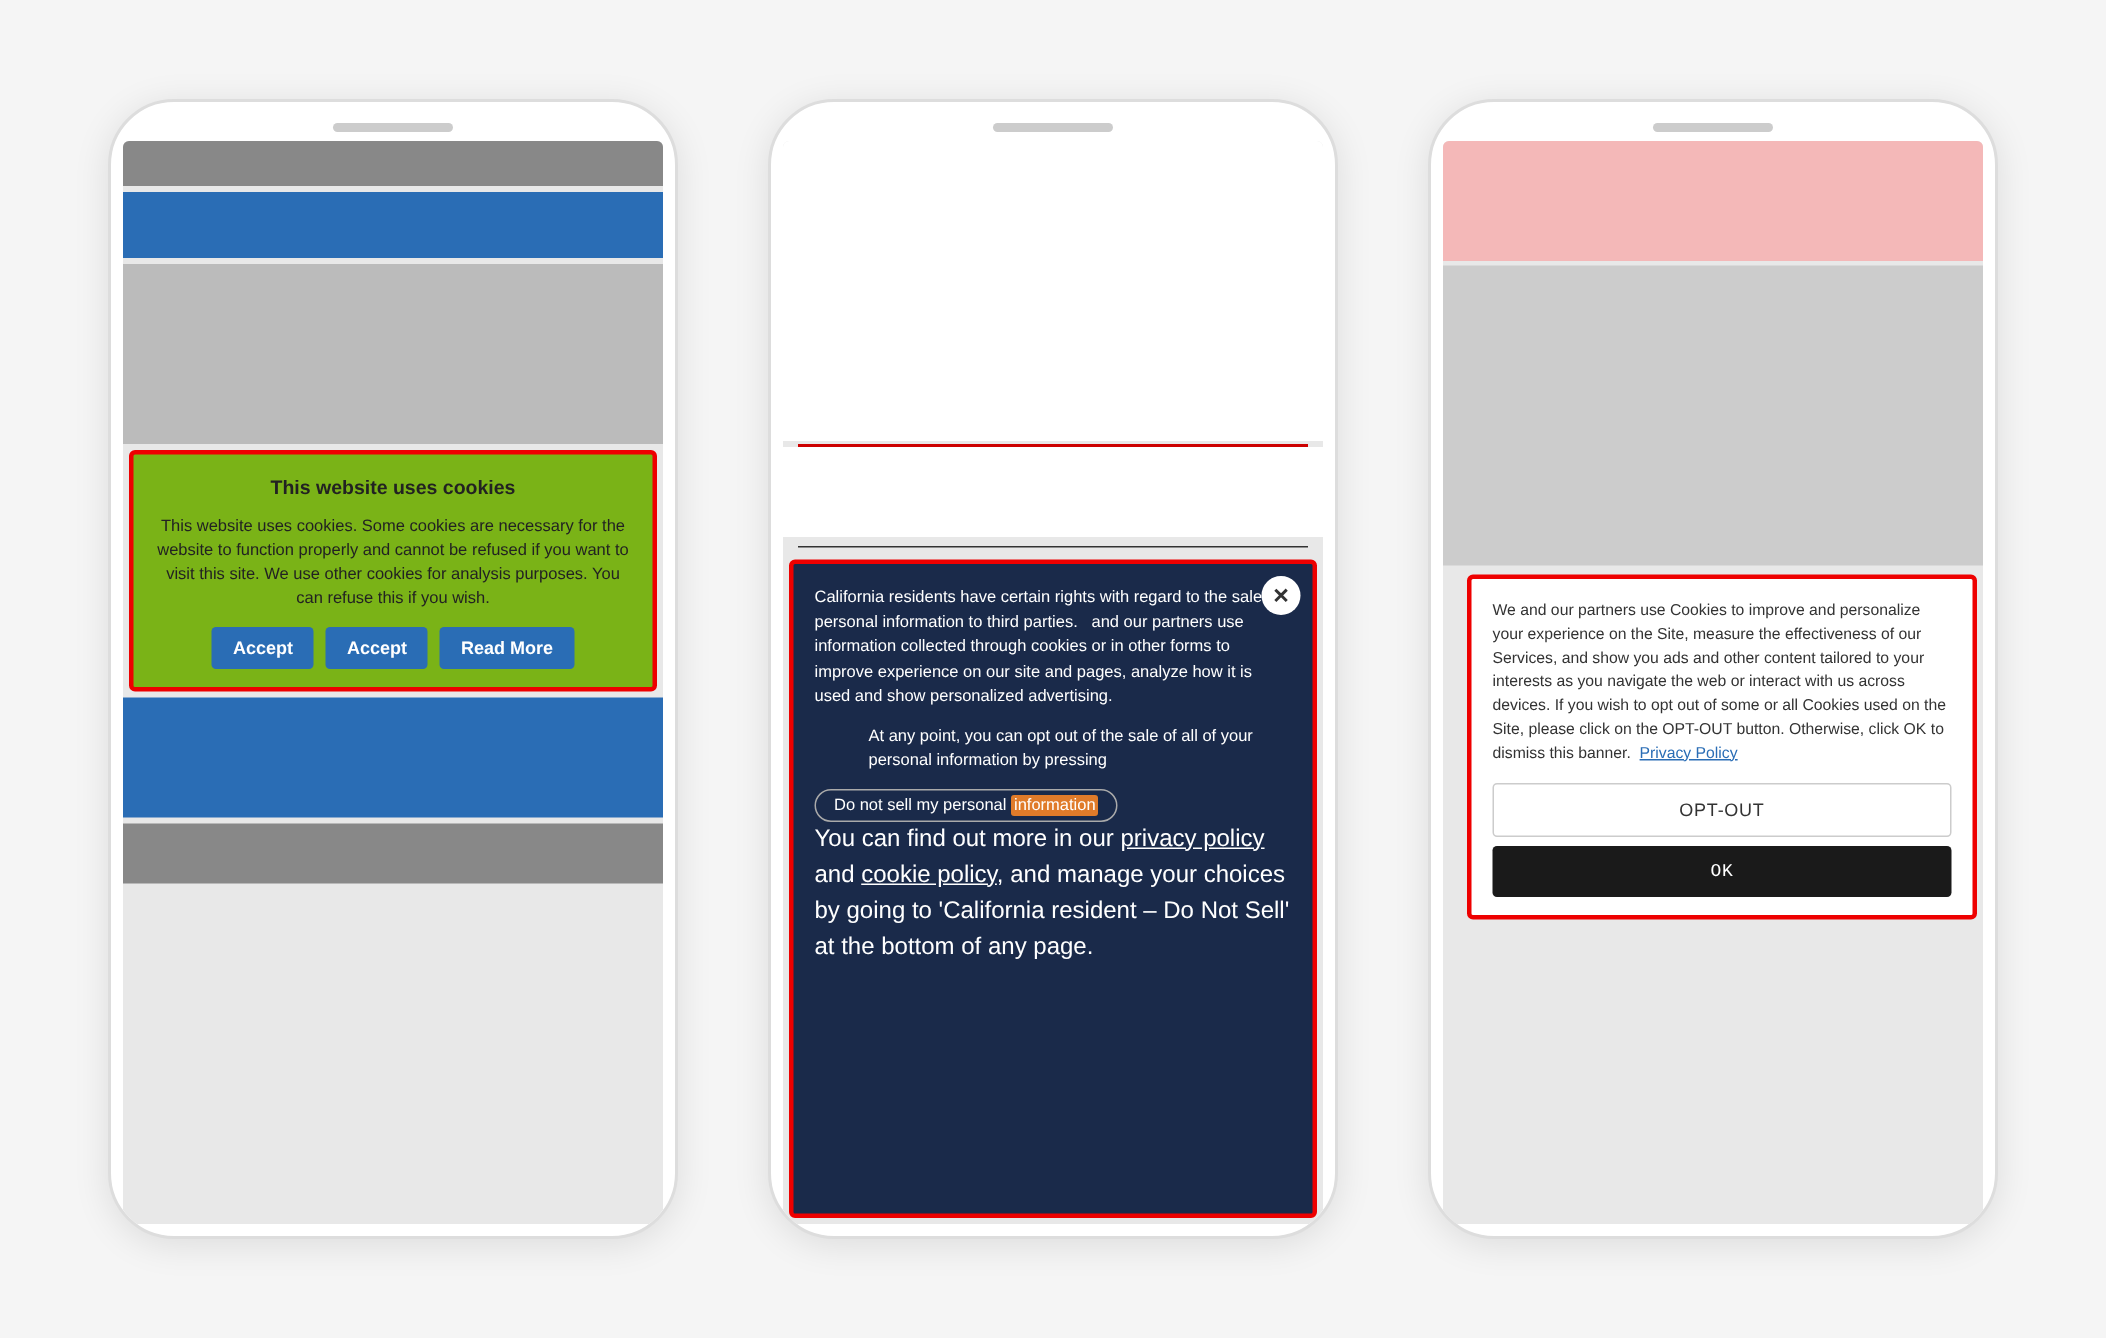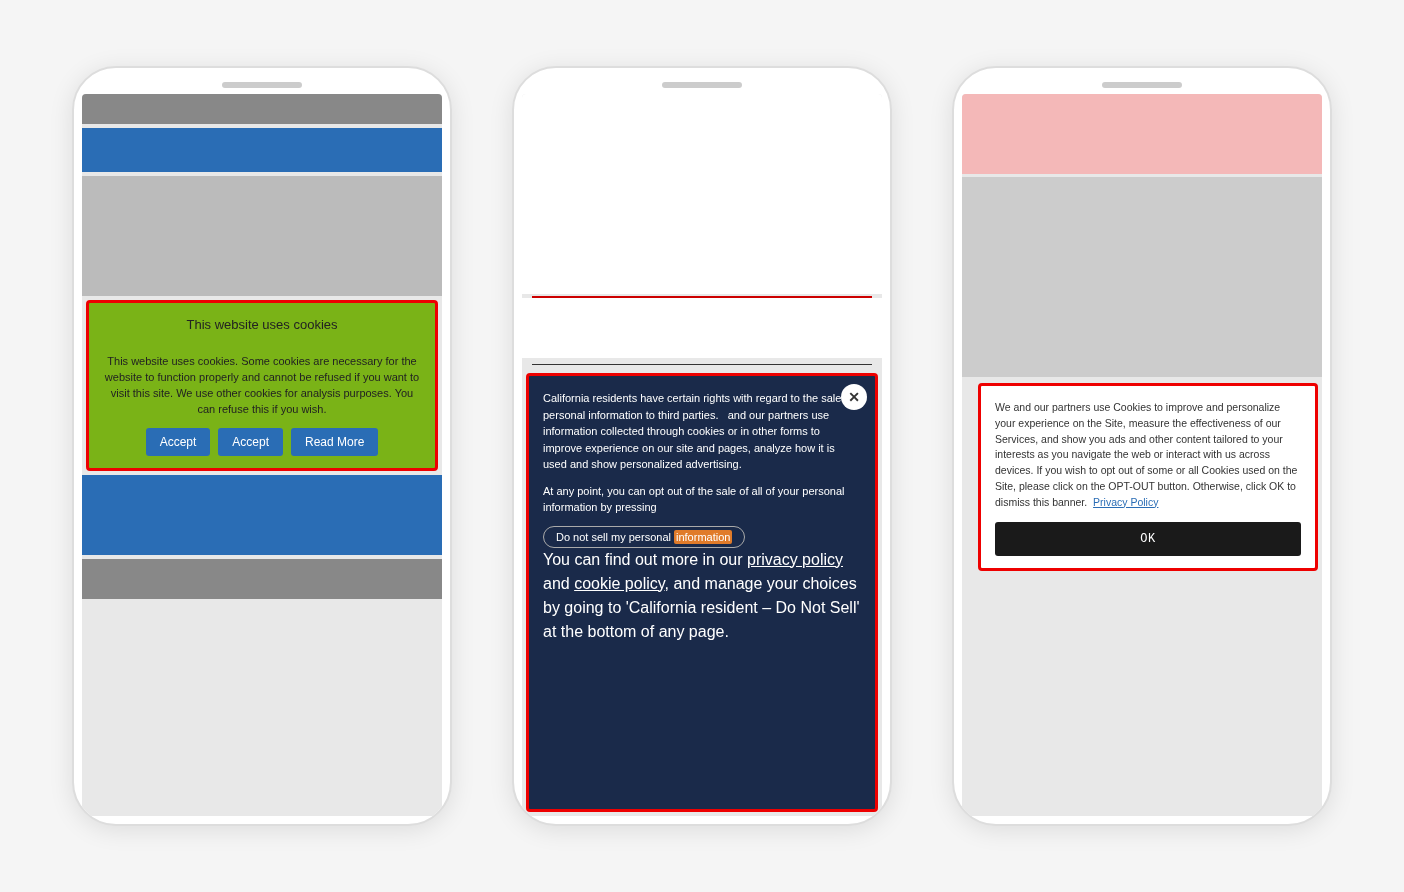--- a/index.html
+++ b/index.html
@@ -84,24 +84,24 @@
     .cookie-banner-1 {
       background: #7ab317;
       border: 3px solid #e00;
       border-radius: 4px;
       margin: 0 4px;
       padding: 14px 12px 12px;
       text-align: center;
     }
 
     .cookie-banner-1 .title {
-      font-weight: normal;
+      font-weight: bold;
       font-size: 13px;
       color: #222;
-      margin-bottom: 22px;
+      margin-bottom: 12px;
     }
 
     .cookie-banner-1 .body-text {
       font-size: 11px;
       color: #222;
       line-height: 1.45;
       margin-bottom: 10px;
     }
 
     .cookie-banner-1 .buttons {
@@ -111,21 +111,21 @@
     }
 
     .btn-blue {
       background: #2a6db5;
       color: #fff;
       border: none;
       border-radius: 3px;
       padding: 7px 14px;
       font-size: 12px;
       cursor: pointer;
-      font-weight: 400;
+      font-weight: 700;
     }
 
     .p1-bottom-blue {
       height: 80px;
       background: #2a6db5;
       margin-top: 4px;
     }
 
     .p1-bottom-gray {
       height: 40px;
@@ -197,20 +197,21 @@
       color: #fff;
       line-height: 1.5;
       margin-bottom: 10px;
     }
 
     .cookie-banner-2 .body-text2 {
       font-size: 11px;
       color: #fff;
       line-height: 1.5;
       margin-bottom: 10px;
+      margin-left: 36px;
     }
 
     .opt-out-pill {
       display: inline-block;
       border: 1px solid #aaa;
       border-radius: 20px;
       padding: 4px 12px;
       font-size: 11px;
       color: #fff;
       cursor: pointer;
@@ -376,20 +377,21 @@
     <div class="phone-screen">
       <div class="phone3-content">
         <div class="p3-pink-block"></div>
         <div class="p3-gray-block"></div>
 
         <div class="cookie-banner-3">
           <div class="body-text">
             <span>We and our partners use Cookies to improve and personalize your experience on the Site, measure the effectiveness of our Services, and show you ads and other content tailored to your interests as you navigate the web or interact with us across devices. If you wish to opt out of some or all Cookies used on the Site, please click on the OPT-OUT button. Otherwise, click OK to dismiss this banner.</span>
             &nbsp;<a href="#">Privacy Policy</a>
           </div>
+          <button class="btn-opt-out">OPT-OUT</button>
           <button class="btn-ok">OK</button>
         </div>
 
         <div class="p3-fill"></div>
       </div>
     </div>
   </div>
 
 </div>
 

